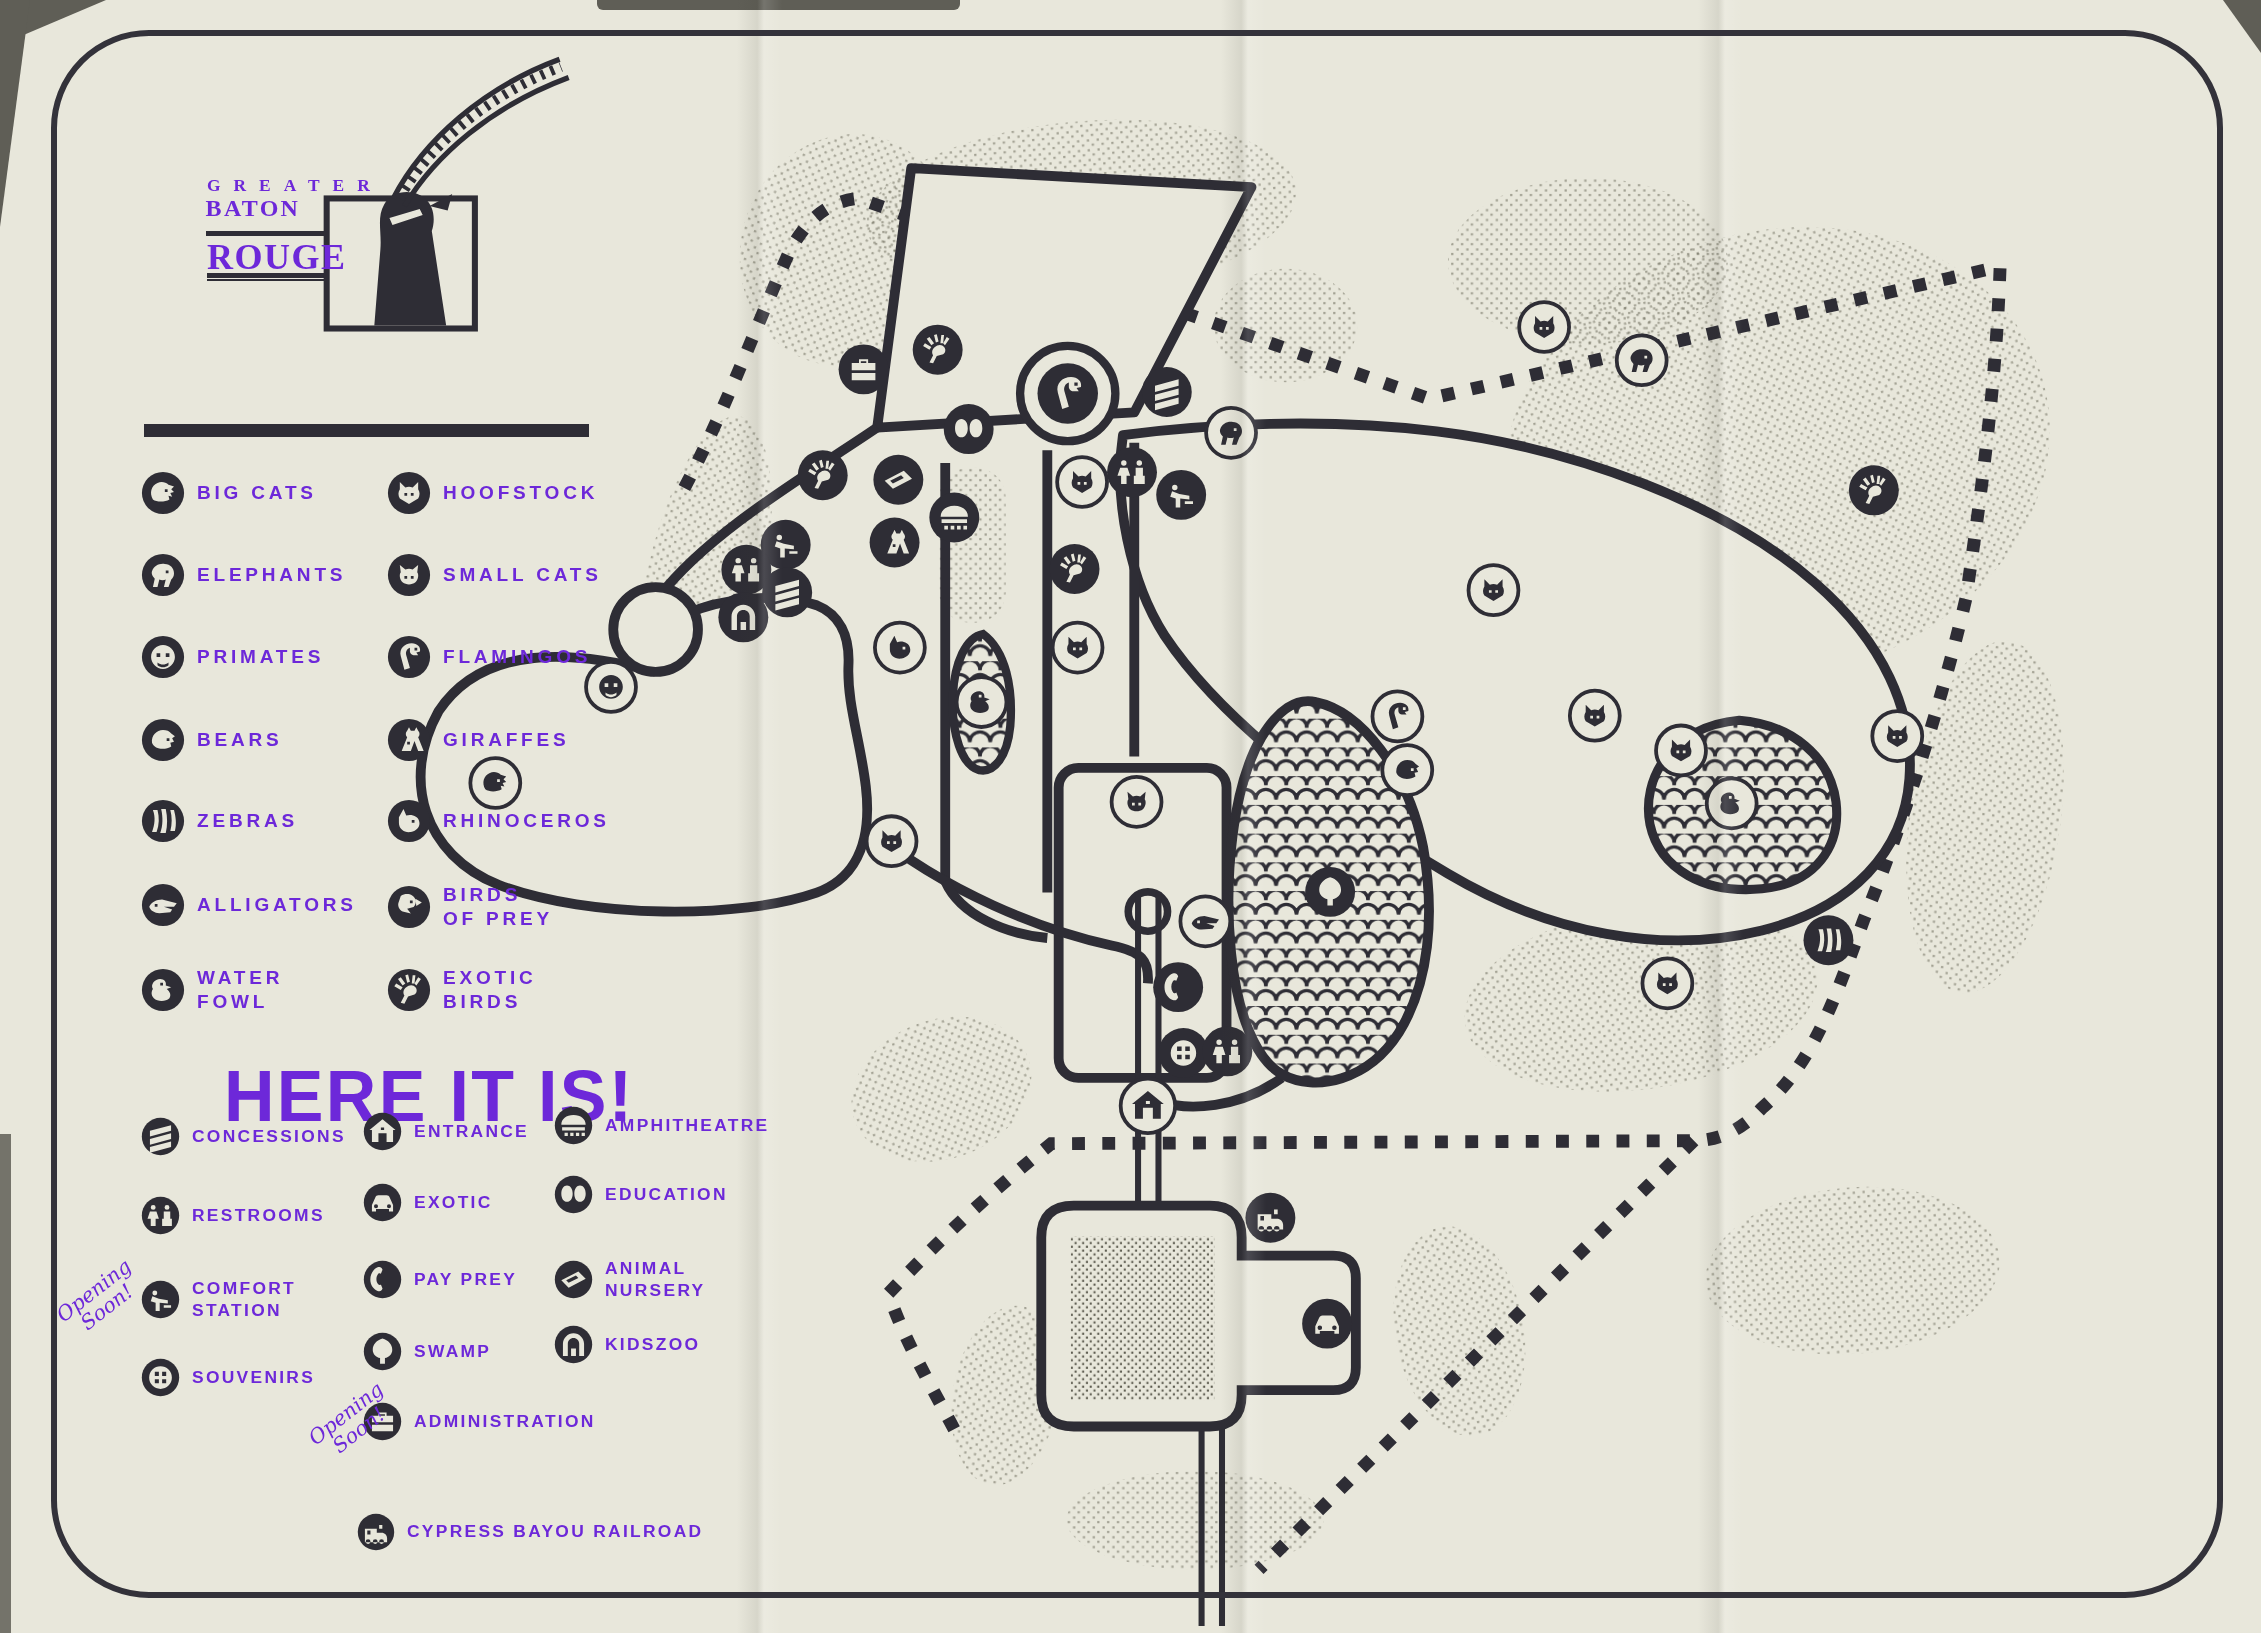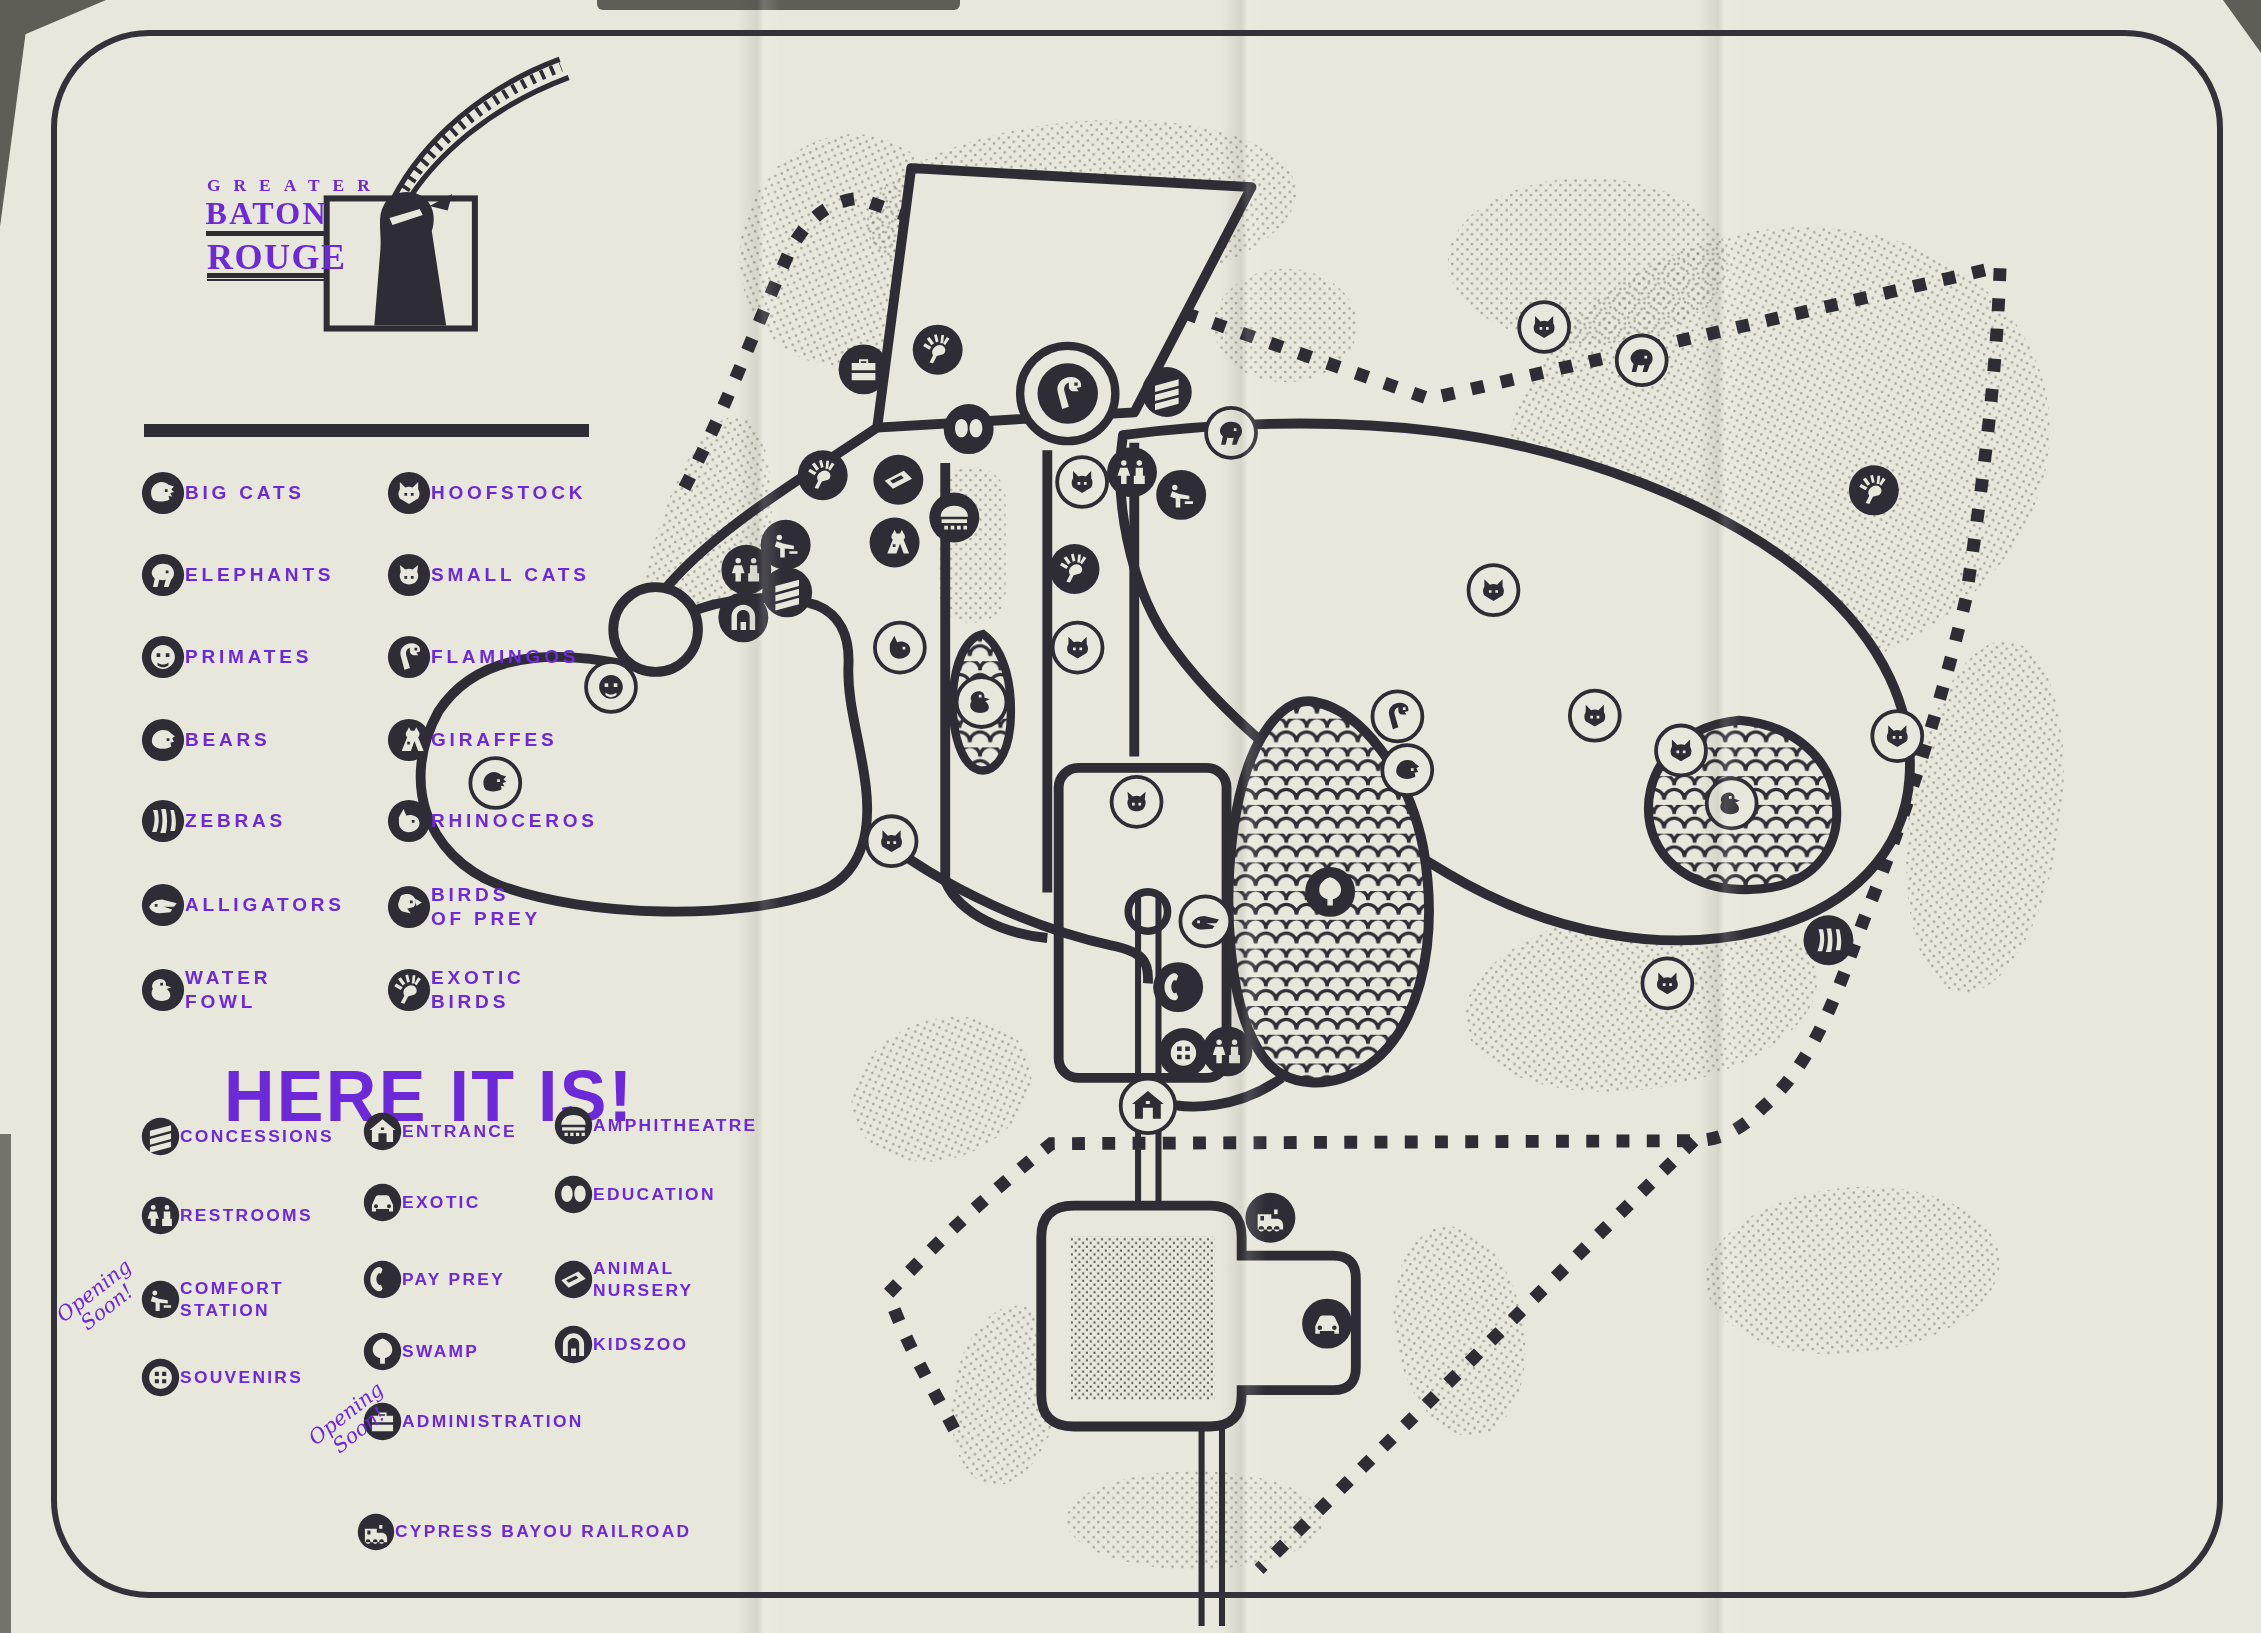--- a/index.html
+++ b/index.html
@@ -4,29 +4,29 @@
 <style>
   html,body{margin:0;padding:0;background:#8f8d84;width:2261px;height:1634px;overflow:hidden;}
   #page{position:absolute;left:0;top:0;width:2261px;height:1634px;background:#e8e7db;font-family:"Liberation Sans",sans-serif;color:#6d28d9;}
   .photoedge{position:absolute;background:#5f5e56;}
   .crease{position:absolute;top:0;height:1634px;width:45px;pointer-events:none;
     background:linear-gradient(90deg,rgba(0,0,0,0) 0%,rgba(60,60,50,.10) 45%,rgba(255,255,255,.14) 60%,rgba(0,0,0,0) 100%);}
   #border-frame{position:absolute;left:51px;top:30px;width:2160px;height:1556px;border:6.8px solid #33323a;border-radius:98px;}
   
   #logo{position:absolute;left:189px;top:45px;width:424px;height:393px;}
   #logo .greater{position:absolute;left:18px;top:130px;font-family:"Liberation Serif",serif;font-weight:bold;font-size:17.4px;letter-spacing:13px;}
-  #logo .baton{position:absolute;left:16.6px;top:150px;font-family:"Liberation Serif",serif;font-weight:bold;font-size:32px;letter-spacing:2.3px;}
+  #logo .baton{position:absolute;left:16.6px;top:150px;font-family:"Liberation Serif",serif;font-weight:bold;font-size:24px;letter-spacing:2.3px;}
   #logo .rouge{position:absolute;left:18px;top:191px;font-family:"Liberation Serif",serif;font-weight:bold;font-size:36px;letter-spacing:1.5px;}
   #logo .bar1{position:absolute;left:16.6px;top:186px;width:119px;height:4.5px;background:#2e2d35;}
   #logo .bar2{position:absolute;left:18px;top:228px;width:118px;height:4.5px;background:#2e2d35;}
   #logo .bar3{position:absolute;left:18px;top:234px;width:118px;height:2.3px;background:#2e2d35;}
   #logo .zoo{position:absolute;left:6px;top:195px;font-family:"Liberation Serif",serif;font-style:italic;font-weight:bold;font-size:155px;letter-spacing:-4.5px;}
   #divider{position:absolute;left:144px;top:424px;width:445px;height:13px;background:#2e2d35;}
   
-  .leg-row{position:absolute;display:flex;align-items:center;gap:0;}
+  .leg-row{position:absolute;display:flex;align-items:center;gap:12px;}
   .leg-row svg{flex:0 0 auto;}
   .leg-label{font-weight:bold;font-size:19px;letter-spacing:3.8px;white-space:pre-line;line-height:1.25;}
   .fac-label{font-weight:bold;font-size:17.4px;letter-spacing:2.3px;white-space:pre-line;line-height:1.25;}
   #heading{position:absolute;left:224px;top:1057px;font-size:70px;font-weight:bold;letter-spacing:2.3px;transform:scaleY(1.02);white-space:nowrap;}
   .opening{position:absolute;font-family:"DejaVu Serif",serif;font-style:italic;font-size:20.4px;line-height:1.05;white-space:pre-line;transform:rotate(-38deg);text-align:center;}
   #mapsvg{position:absolute;left:0;top:0;}
 </style>
 </head>
 <body>
 

